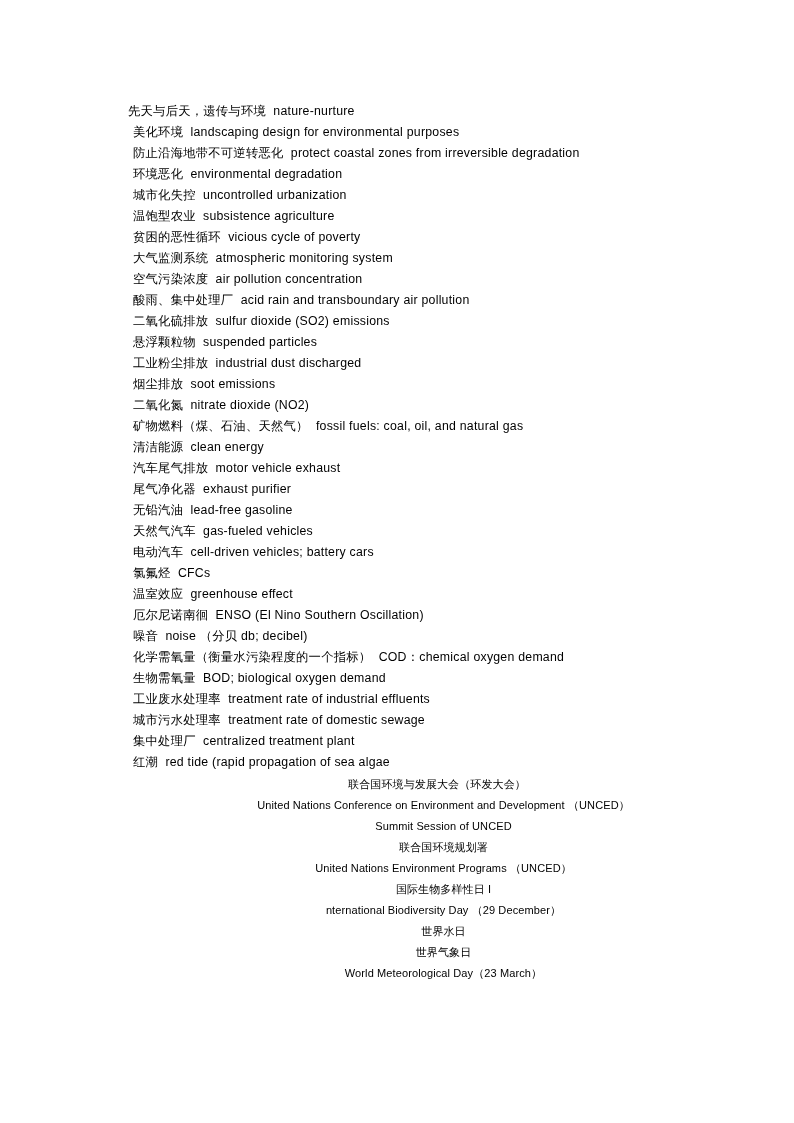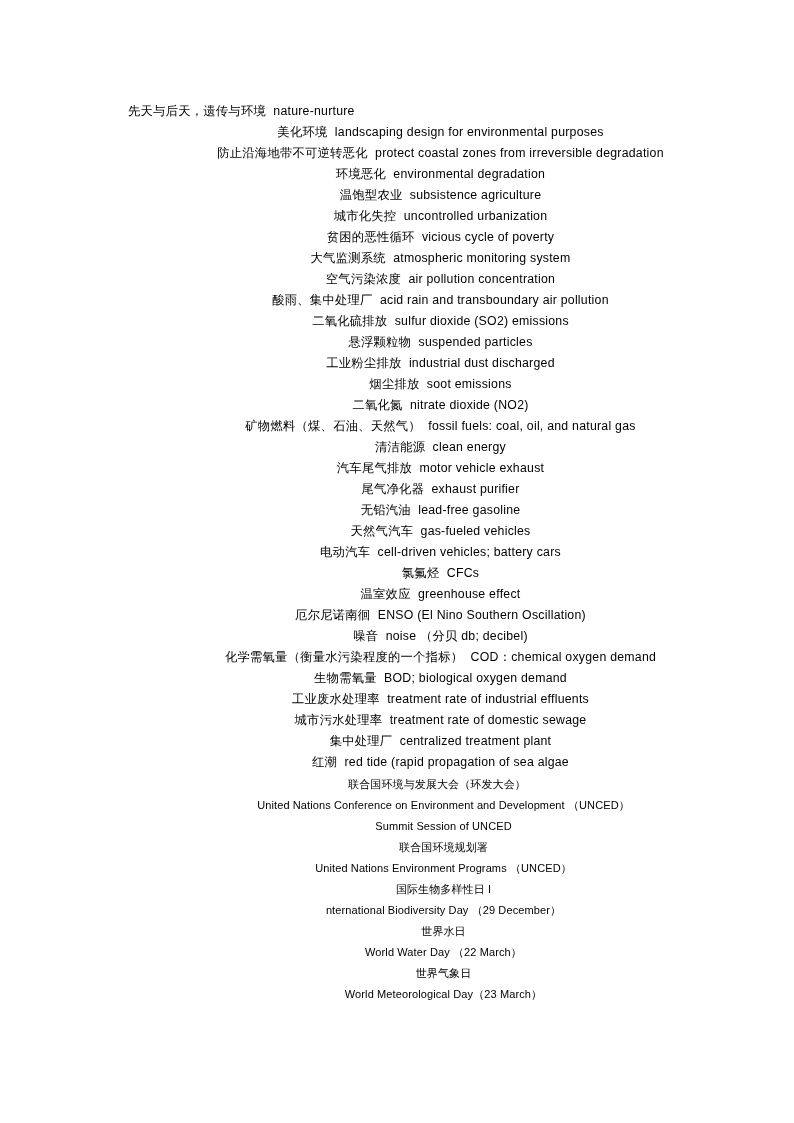--- a/index.html
+++ b/index.html
@@ -38,21 +38,20 @@
     line-height: 21px;
     white-space: nowrap;
     letter-spacing: 0.02em;
     color: #000000;
   }
   .gloss-line.first {
     margin-left: 0px;
   }
   .gloss-line.indent {
     margin-left: 5px;
-    text-align: center;
   }
 
   
   .events-block {
     position: absolute;
     left: 127px;
     top: 774px;
     width: 620px;
   }
   .event-line {
@@ -77,22 +76,22 @@
 </head>
 <body>
 
 <div class="page">
 
   <div class="glossary-block">
       <div class="gloss-line first"><span>先天与后天，遗传与环境</span>&nbsp;&nbsp;<span>nature-nurture</span></div>
       <div class="gloss-line indent"><span>美化环境</span>&nbsp;&nbsp;<span>landscaping design for environmental purposes</span></div>
       <div class="gloss-line indent"><span>防止沿海地带不可逆转恶化</span>&nbsp;&nbsp;<span>protect coastal zones from irreversible degradation</span></div>
       <div class="gloss-line indent"><span>环境恶化</span>&nbsp;&nbsp;<span>environmental degradation</span></div>
+      <div class="gloss-line indent"><span>城市化失控</span>&nbsp;&nbsp;<span>uncontrolled urbanization</span></div>
       <div class="gloss-line indent"><span>温饱型农业</span>&nbsp;&nbsp;<span>subsistence agriculture</span></div>
-      <div class="gloss-line indent"><span>城市化失控</span>&nbsp;&nbsp;<span>uncontrolled urbanization</span></div>
       <div class="gloss-line indent"><span>贫困的恶性循环</span>&nbsp;&nbsp;<span>vicious cycle of poverty</span></div>
       <div class="gloss-line indent"><span>大气监测系统</span>&nbsp;&nbsp;<span>atmospheric monitoring system</span></div>
       <div class="gloss-line indent"><span>空气污染浓度</span>&nbsp;&nbsp;<span>air pollution concentration</span></div>
       <div class="gloss-line indent"><span>酸雨、集中处理厂</span>&nbsp;&nbsp;<span>acid rain and transboundary air pollution</span></div>
       <div class="gloss-line indent"><span>二氧化硫排放</span>&nbsp;&nbsp;<span>sulfur dioxide (SO2) emissions</span></div>
       <div class="gloss-line indent"><span>悬浮颗粒物</span>&nbsp;&nbsp;<span>suspended particles</span></div>
       <div class="gloss-line indent"><span>工业粉尘排放</span>&nbsp;&nbsp;<span>industrial dust discharged</span></div>
       <div class="gloss-line indent"><span>烟尘排放</span>&nbsp;&nbsp;<span>soot emissions</span></div>
       <div class="gloss-line indent"><span>二氧化氮</span>&nbsp;&nbsp;<span>nitrate dioxide (NO2)</span></div>
       <div class="gloss-line indent"><span>矿物燃料（煤、石油、天然气）</span>&nbsp;&nbsp;<span>fossil fuels: coal, oil, and natural gas</span></div>
@@ -116,18 +115,17 @@
 
   <div class="events-block">
       <div class="event-line lead">联合国环境与发展大会（环发大会）</div>
       <div class="event-line sub en">United Nations Conference on Environment and Development （UNCED）</div>
       <div class="event-line sub en">Summit Session of UNCED</div>
       <div class="event-line sub">联合国环境规划署</div>
       <div class="event-line sub en">United Nations Environment Programs （UNCED）</div>
       <div class="event-line sub">国际生物多样性日 I</div>
       <div class="event-line sub en">nternational Biodiversity Day （29 December）</div>
       <div class="event-line sub">世界水日</div>
-      <div class="event-line sub en">World Water Day （22 March）</div>
       <div class="event-line sub">世界气象日</div>
       <div class="event-line sub en">World Meteorological Day（23 March）</div>
     </div>
 
 </div>
 
 </body></html>

